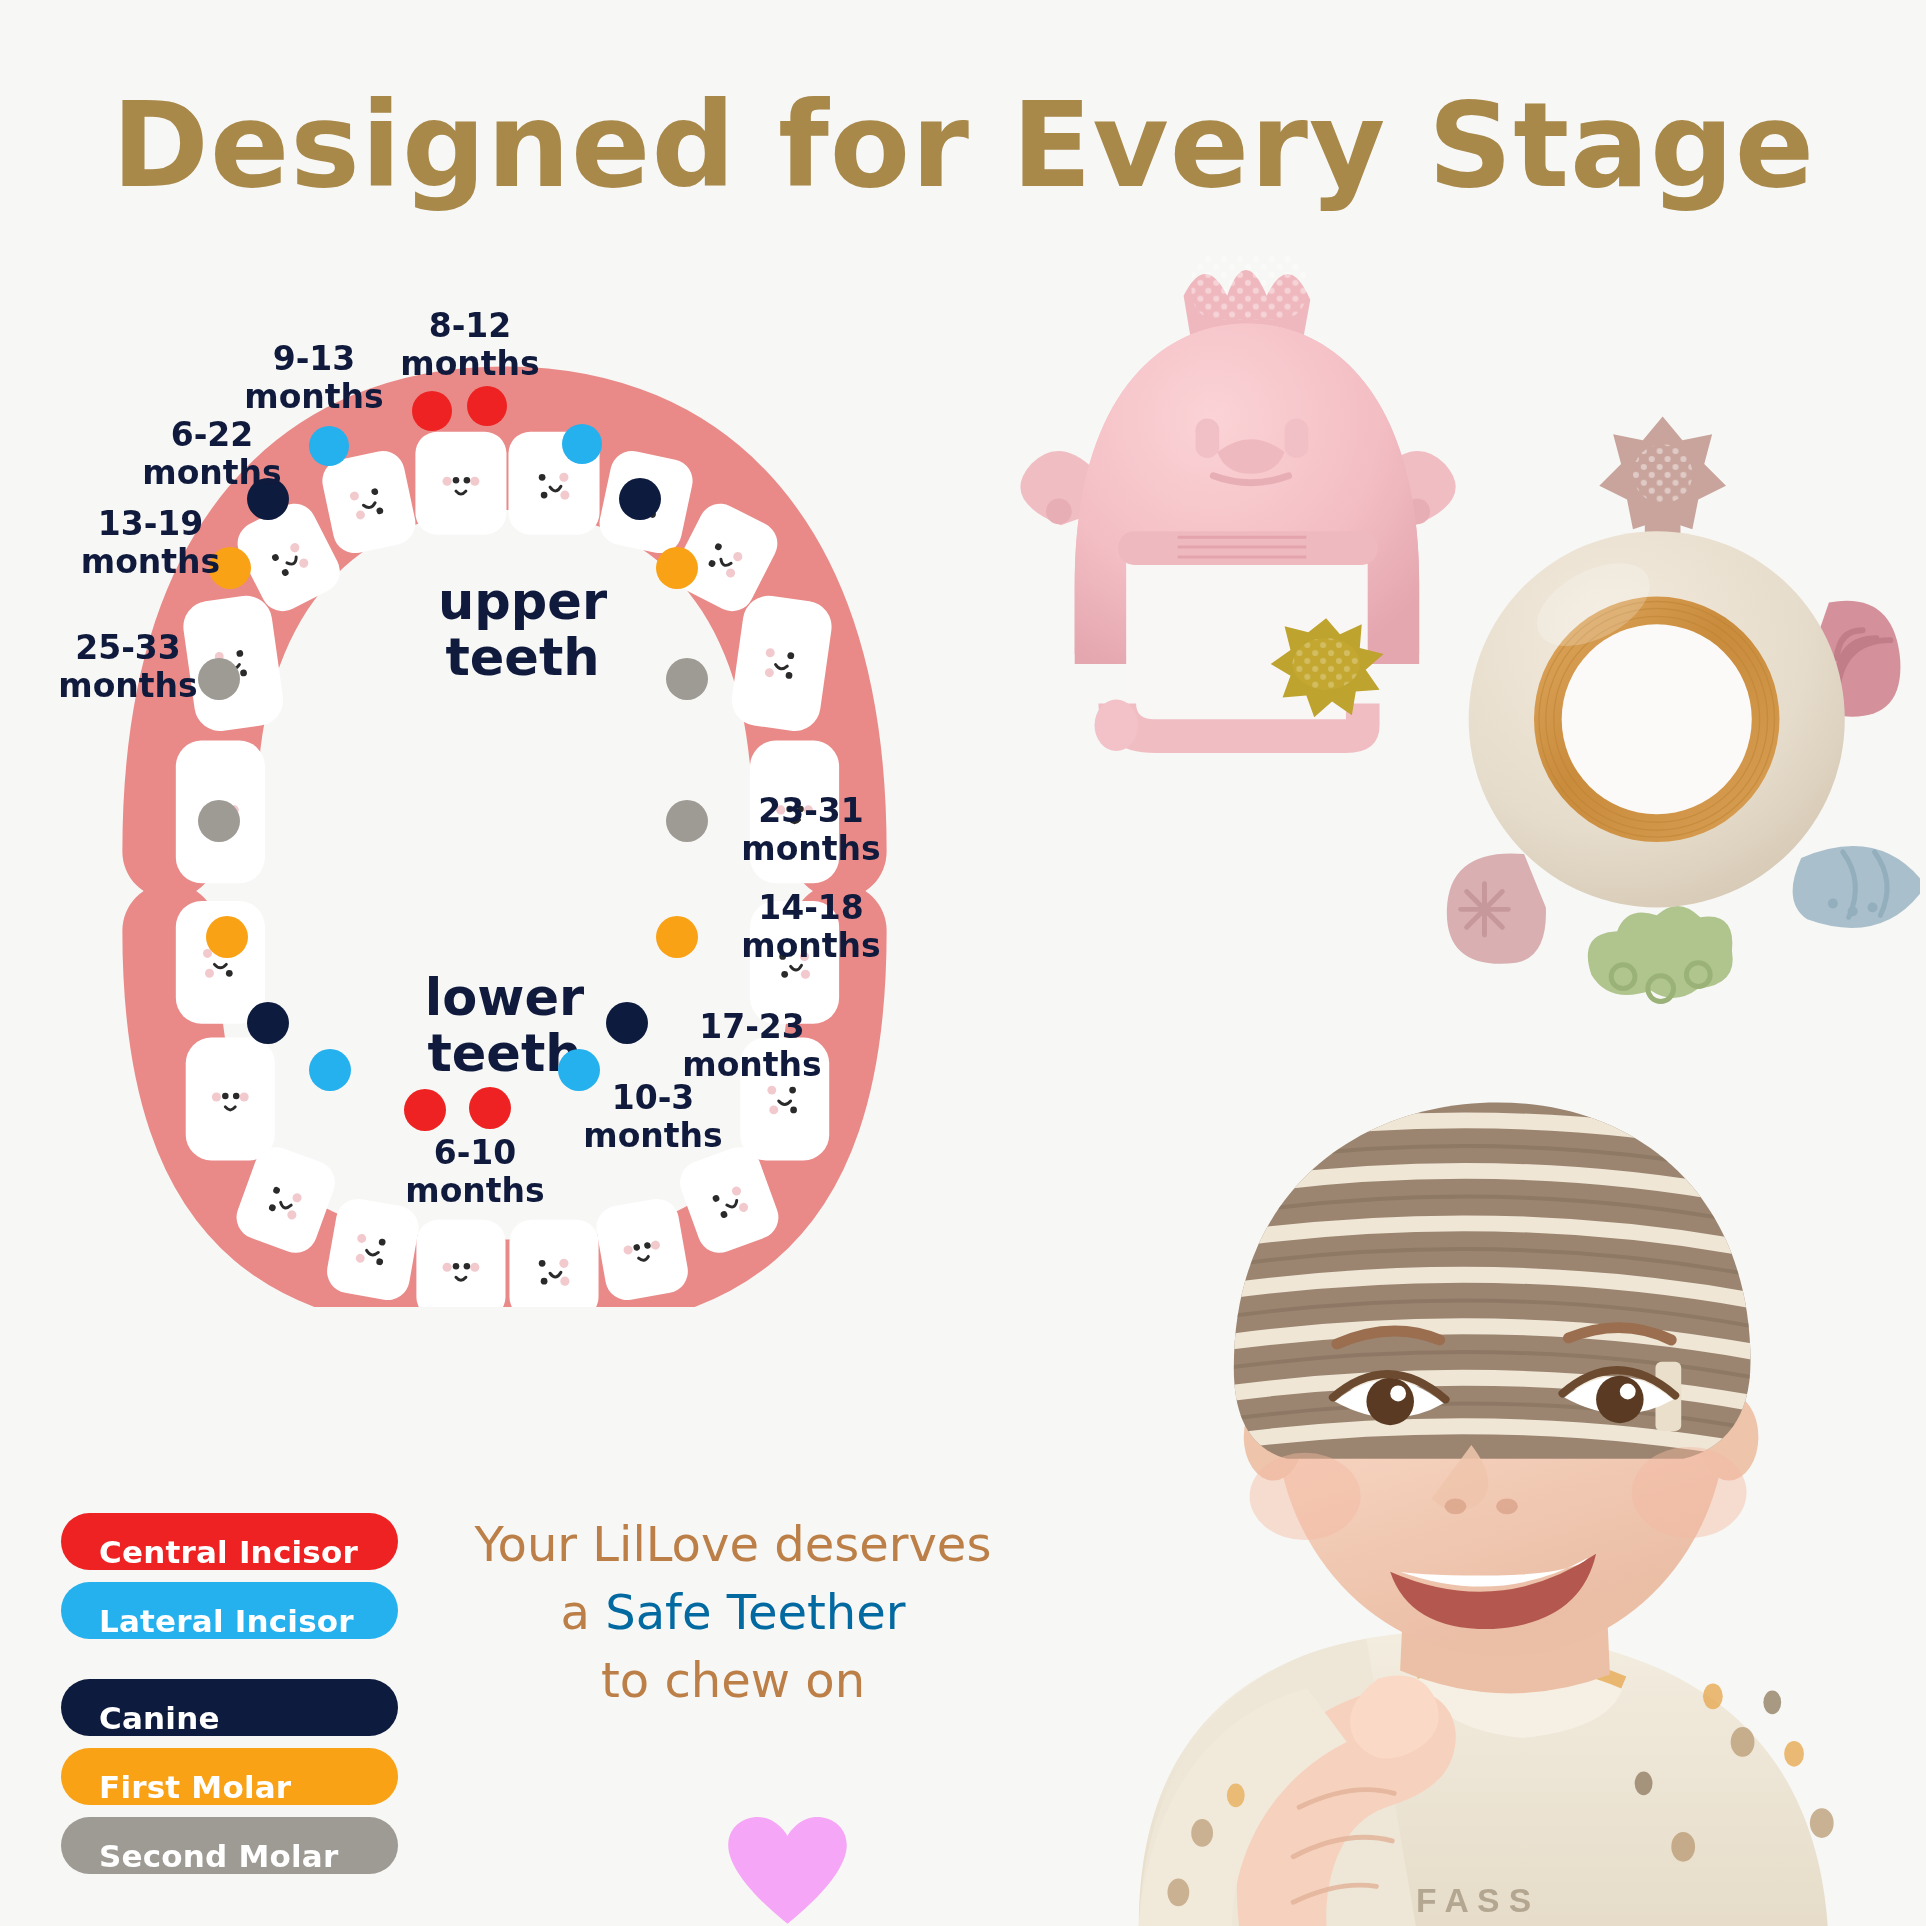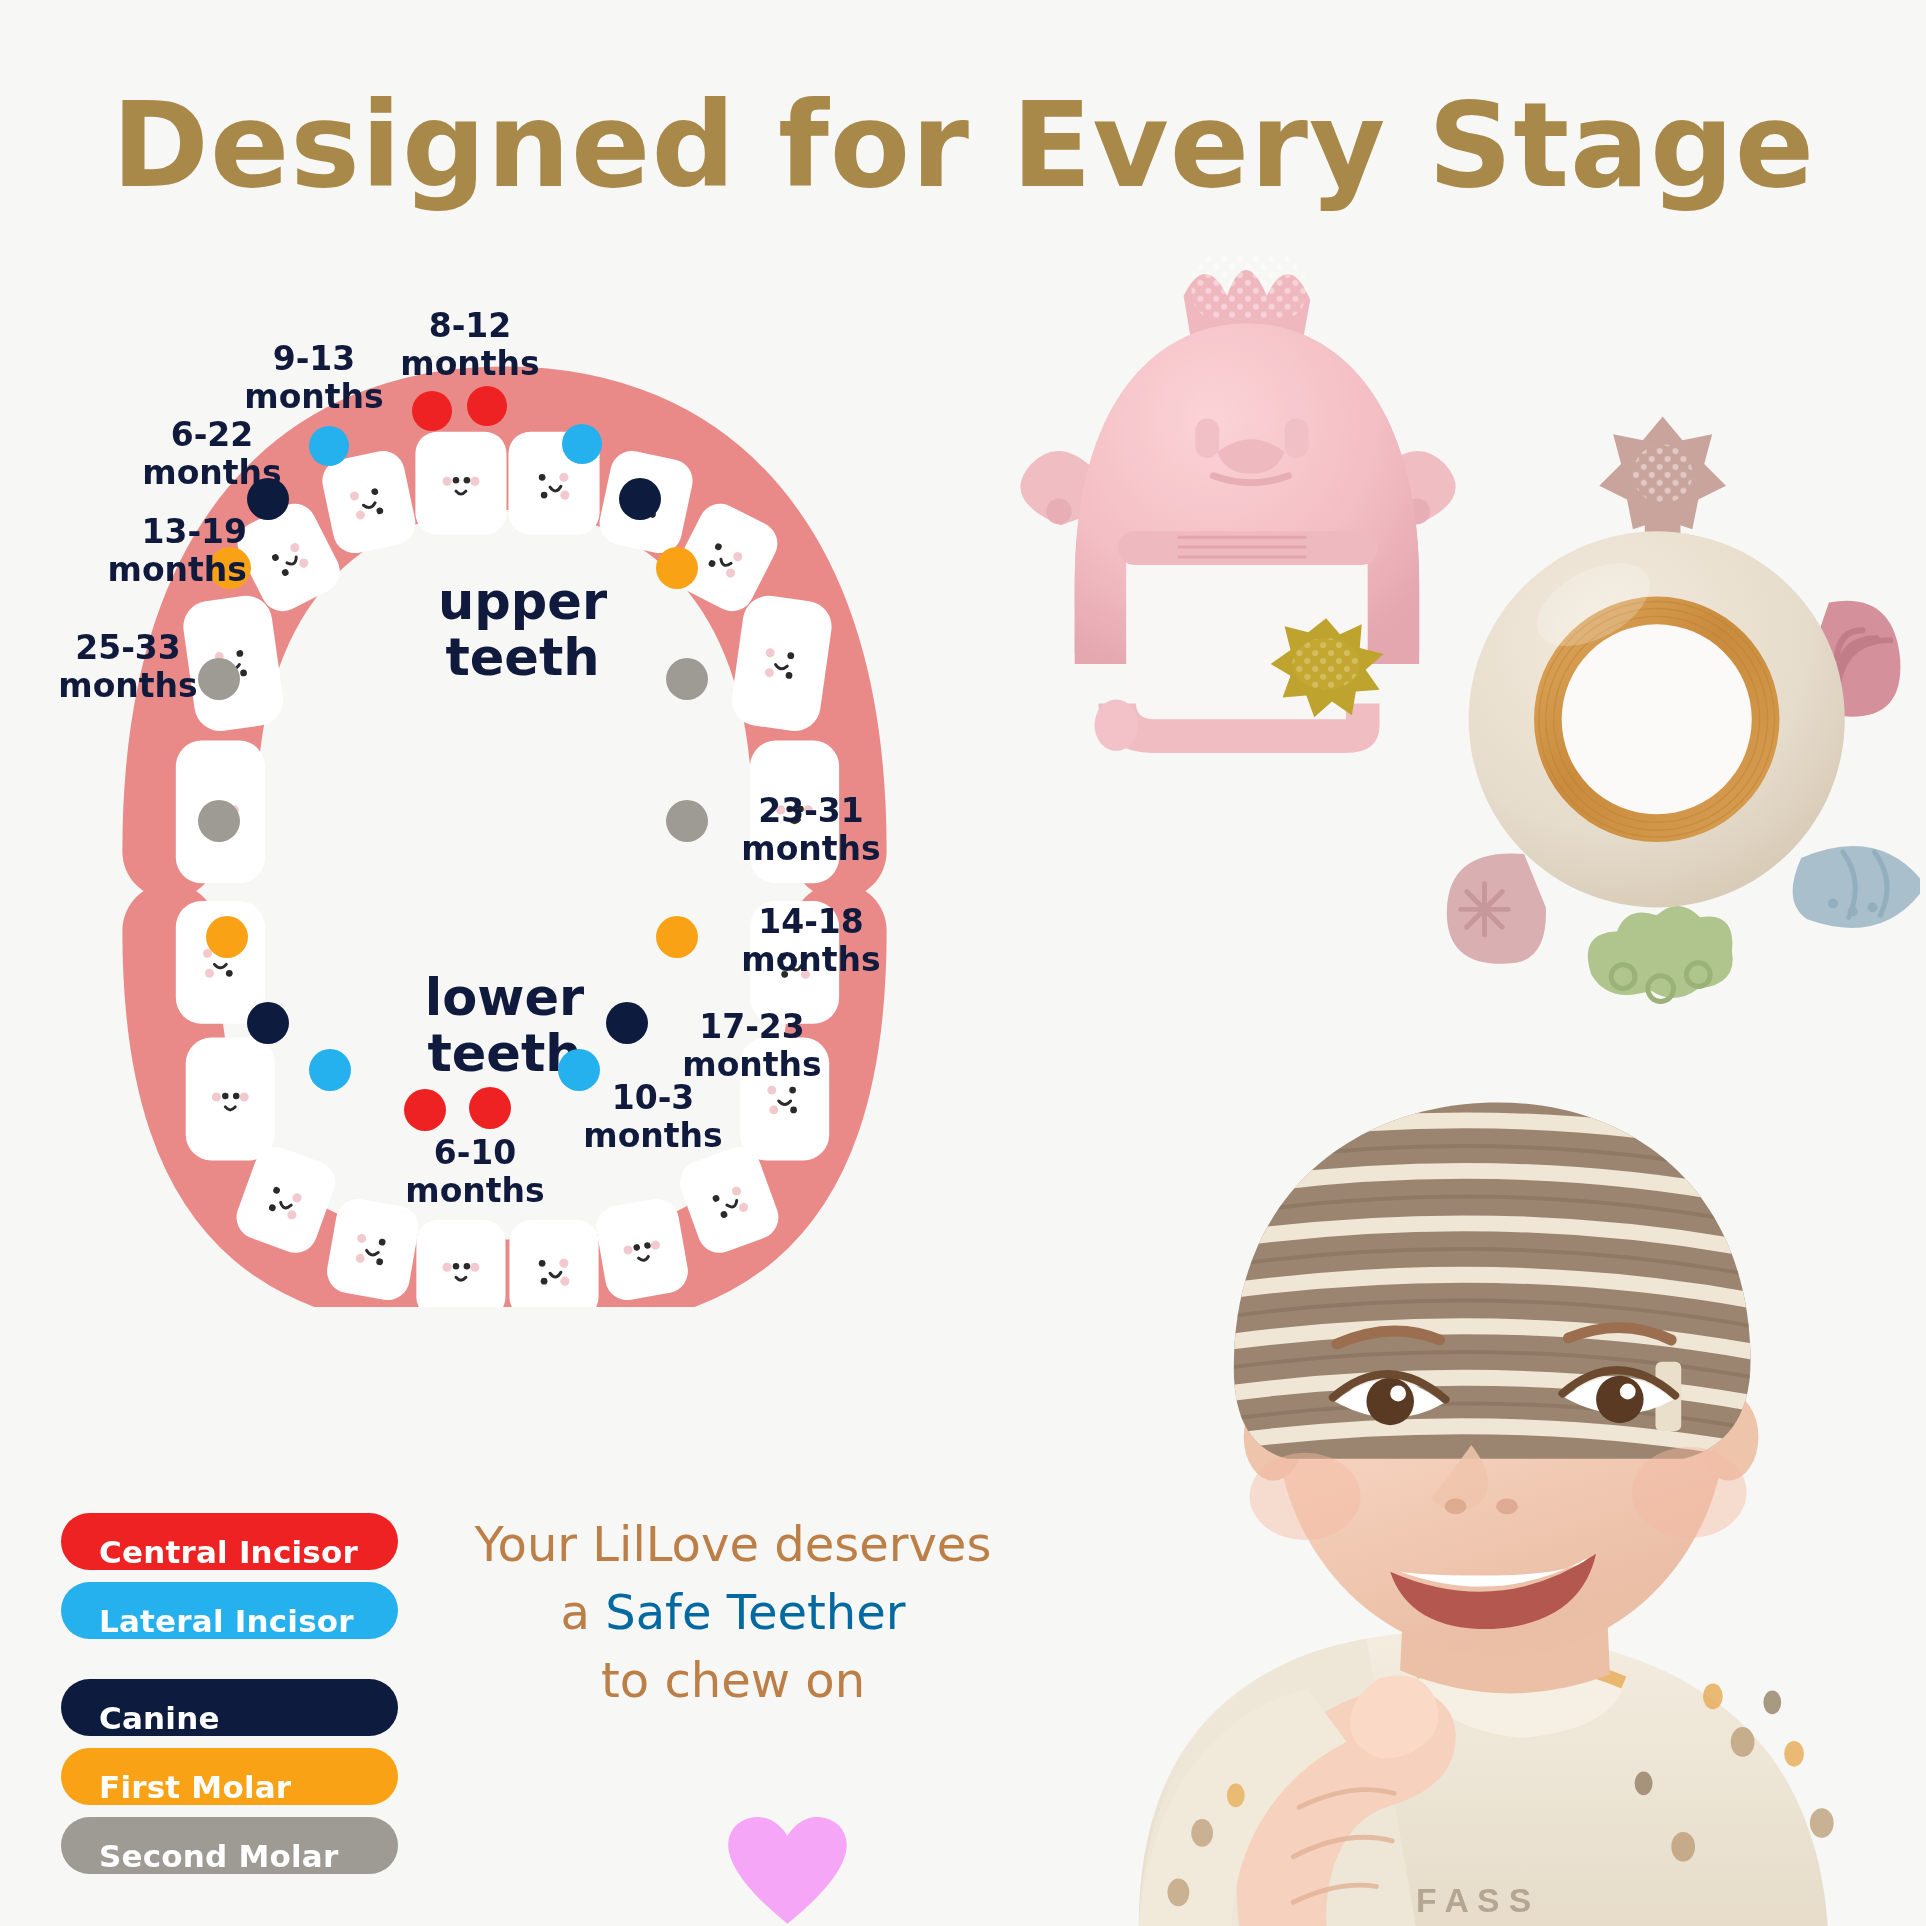--- a/index.html
+++ b/index.html
@@ -240,28 +240,28 @@
     <div class="dot" style="left:499px;top:752px;width:42px;height:42px;background:#25B0EE;"></div>
     <div class="dot" style="left:345px;top:792px;width:42px;height:42px;background:#EE2222;"></div>
     <div class="dot" style="left:410px;top:790px;width:42px;height:42px;background:#EE2222;"></div>
 
     <div class="label" style="left:317px;top:10px;width:188px;">8-12
 months</div>
     <div class="label" style="left:161px;top:43px;width:188px;">9-13
 months</div>
     <div class="label" style="left:59px;top:119px;width:188px;">6-22
 months</div>
-    <div class="label" style="left:-5px;top:216px;width:193px;text-align:right;">13-19
+    <div class="label" style="left:-5px;top:208px;width:193px;">13-19
 months</div>
     <div class="label" style="left:-30px;top:332px;width:198px;">25-33
 months</div>
 
     <div class="label" style="left:653px;top:495px;width:198px;">23-31
 months</div>
-    <div class="label" style="left:653px;top:606px;width:198px;">14-18
+    <div class="label" style="left:653px;top:592px;width:198px;">14-18
 months</div>
     <div class="label" style="left:594px;top:711px;width:198px;">17-23
 months</div>
     <div class="label" style="left:495px;top:782px;width:198px;">10-3
 months</div>
     <div class="label" style="left:317px;top:837px;width:198px;">6-10
 months</div>
   </div>
 
   <div class="legend">

